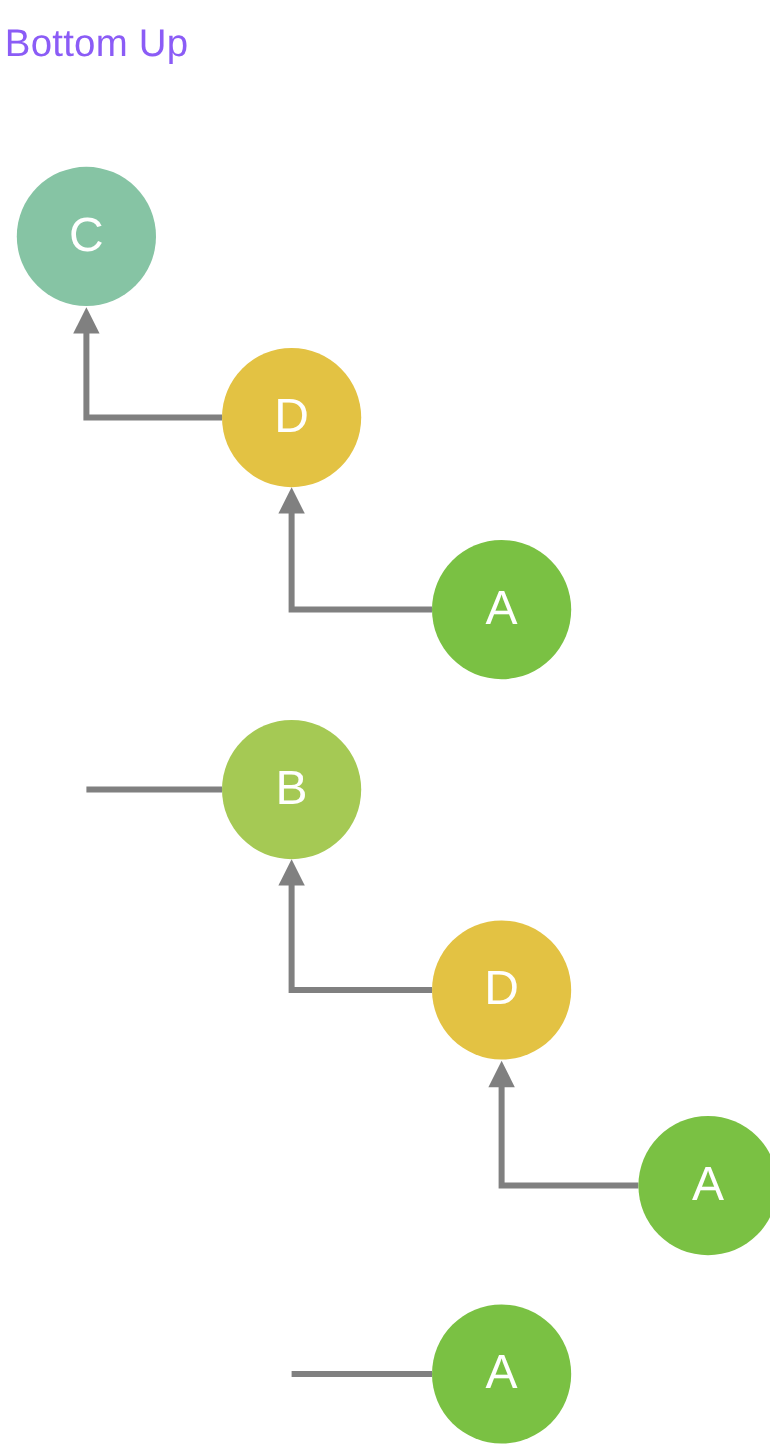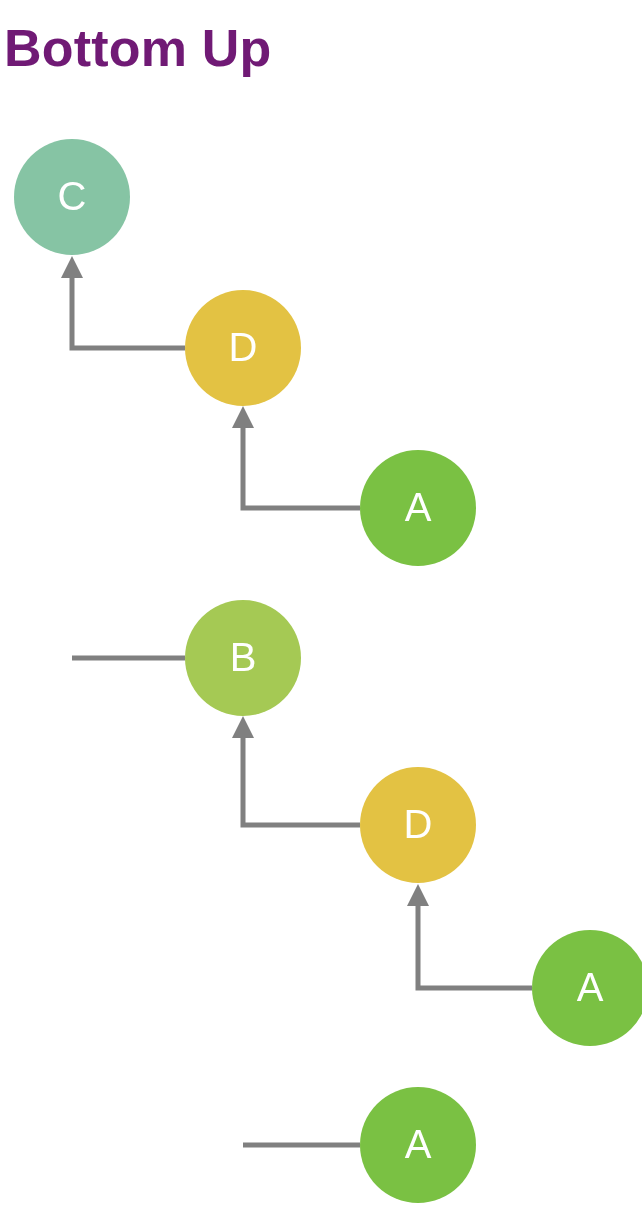--- a/index.html
+++ b/index.html
@@ -6,23 +6,23 @@
   body{
     width:642px;height:1206px;
     background:#ffffff;
     font-family:"Liberation Sans", sans-serif;
     overflow:hidden;
     position:relative;
   }
   #stage{position:relative;width:642px;height:1206px;}
   #title{
     position:absolute;left:4px;top:18px;
-    font-size:52px;font-weight:700;
+    font-size:32px;font-weight:400;
     letter-spacing:0.2px;
-    color:#701a75;
+    color:#8b5cf6;
     white-space:nowrap;
   }
   #edges{position:absolute;left:0;top:0;width:642px;height:1206px;}
   .node{
     position:absolute;
     border-radius:50%;
     display:flex;align-items:center;justify-content:center;
     color:#ffffff;
     font-size:40px;font-weight:400;
     line-height:1;

